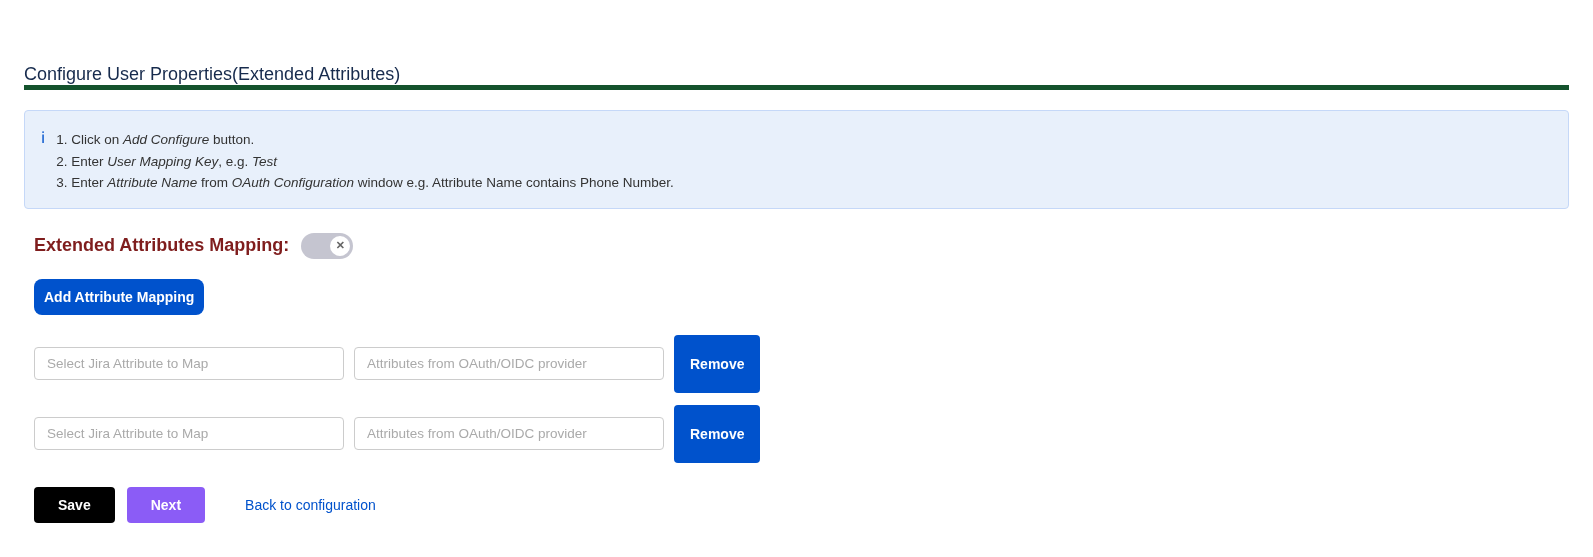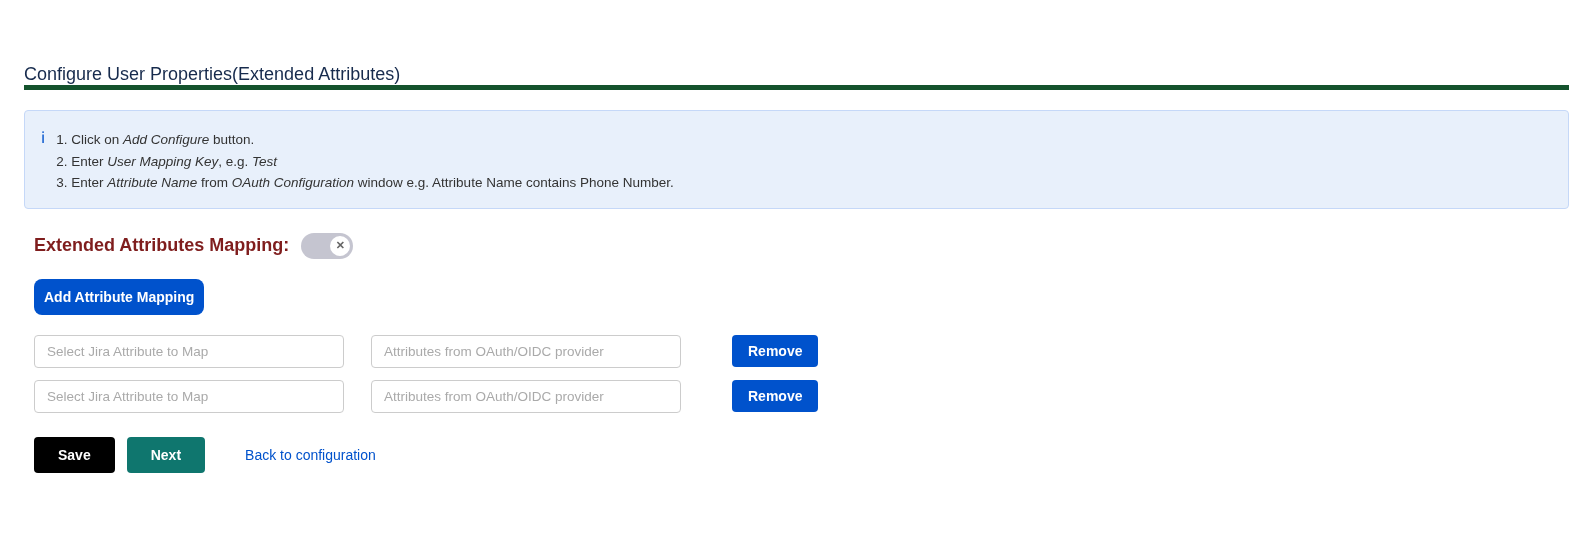--- a/index.html
+++ b/index.html
@@ -125,21 +125,21 @@
       padding: 10px 10px;
       font-size: 14px;
       font-weight: 600;
       cursor: pointer;
       margin-bottom: 20px;
     }
 
     .attribute-row {
       display: flex;
       align-items: center;
-      gap: 27px;
+      gap: 10px;
       margin-bottom: 12px;
     }
 
     .attr-input {
       border: 1px solid #ccc;
       border-radius: 4px;
       padding: 8px 12px;
       font-size: 13.5px;
       color: #999;
       width: 310px;
@@ -149,25 +149,24 @@
 
     .attr-input::placeholder {
       color: #aaa;
     }
 
     .remove-btn {
       background-color: #0052cc;
       color: #fff;
       border: none;
       border-radius: 4px;
-      padding: 8px 16px;
-      font-size: 14px;
-      font-weight: 600;
-      cursor: pointer;
-      margin-left: 24px;
+      padding: 21px 16px;
+      font-size: 14px;
+      font-weight: 600;
+      cursor: pointer;
     }
 
     .action-row {
       display: flex;
       align-items: center;
       gap: 12px;
       margin-top: 24px;
     }
 
     .save-btn {
@@ -175,21 +174,21 @@
       color: #fff;
       border: none;
       border-radius: 4px;
       padding: 10px 24px;
       font-size: 14px;
       font-weight: 600;
       cursor: pointer;
     }
 
     .next-btn {
-      background-color: #0f766e;
+      background-color: #8b5cf6;
       color: #fff;
       border: none;
       border-radius: 4px;
       padding: 10px 24px;
       font-size: 14px;
       font-weight: 600;
       cursor: pointer;
     }
 
     .back-link {

